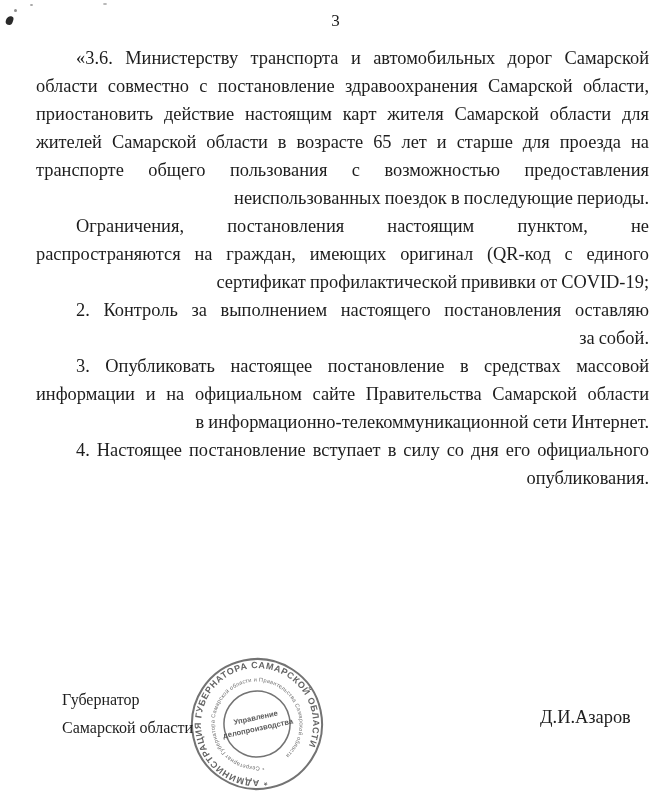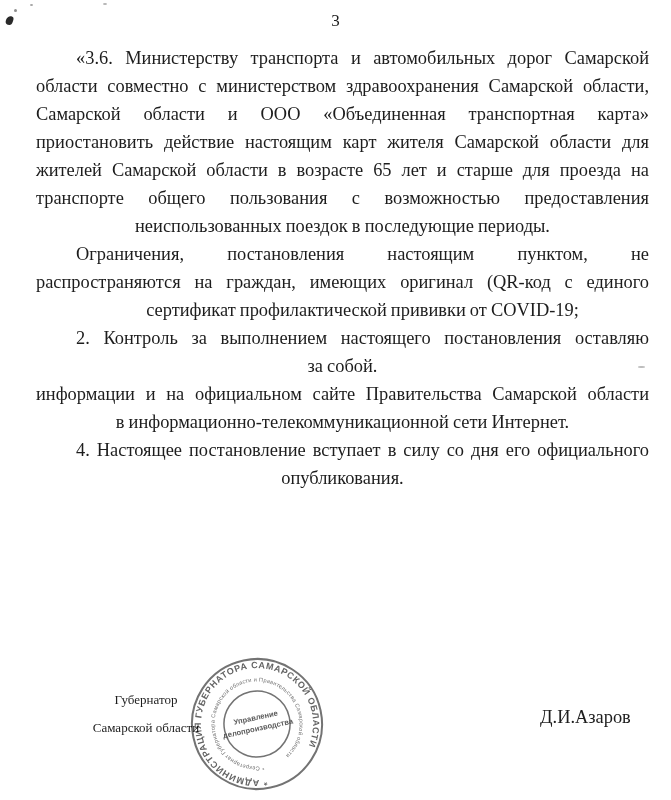--- a/index.html
+++ b/index.html
@@ -16,26 +16,26 @@
     position:absolute;top:11px;left:0;width:671px;
     text-align:center;font-size:17px;
     filter:blur(.25px);
   }
   .doc-body{
     position:absolute;left:36px;top:44px;width:613px;
     font-size:18.4px;line-height:28px;
     word-spacing:-0.5px;
     filter:blur(.28px);
   }
-  .line{text-align:center;white-space:normal;}
+  .line{text-align:right;white-space:normal;}
   .line.just{text-align:justify;text-align-last:justify;font-family:Liberation Serif, serif;-moz-text-align-last:justify;}
   .line.ind{text-indent:40px;}
   .sig-left{
     position:absolute;left:62px;top:686px;width:168px;
-    text-align:center;font-size:13px;line-height:28px;
+    text-align:left;font-size:16px;line-height:28px;
     filter:blur(.28px);
   }
   .sig-right{
     position:absolute;left:512px;top:707px;
     font-size:18.4px;filter:blur(.28px);margin-left:28px;
   }
   .stamp{
     position:absolute;left:172px;top:639px;
     mix-blend-mode:multiply;
     filter:blur(.35px);
@@ -57,31 +57,31 @@
   <div class="page-number">3</div>
 
   <div class="spec spec1"></div>
   <div class="spec spec2"></div>
   <div class="spec spec3"></div>
   <div class="spec spec4"></div>
   <div class="spec spec5"></div>
 
   <div class="doc-body">
       <div class="line just ind">«3.6. Министерству транспорта и автомобильных дорог Самарской</div>
-      <div class="line just">области совместно с министерством здравоохранения Самарской области,</div>
-      <div class="line just">Самарской области и ООО «Объединенная транспортная карта»</div>
+      <div class="line just">области совместно с постановление здравоохранения Самарской области,</div>
       <div class="line just">приостановить действие настоящим карт жителя Самарской области для</div>
       <div class="line just">жителей Самарской области в возрасте 65 лет и старше для проезда на</div>
       <div class="line just">транспорте общего пользования с возможностью предоставления</div>
       <div class="line">неиспользованных поездок в последующие периоды.</div>
       <div class="line just ind">Ограничения, постановления настоящим пунктом, не</div>
       <div class="line just">распространяются на граждан, имеющих оригинал (QR-код с единого</div>
       <div class="line ind">сертификат профилактической прививки от COVID-19;</div>
       <div class="line just ind">2. Контроль за выполнением настоящего постановления оставляю</div>
       <div class="line">за собой.</div>
+      <div class="line just ind">3. Опубликовать настоящее постановление в средствах массовой</div>
       <div class="line just">информации и на официальном сайте Правительства Самарской области</div>
       <div class="line">в информационно-телекоммуникационной сети Интернет.</div>
       <div class="line just ind">4. Настоящее постановление вступает в силу со дня его официального</div>
       <div class="line">опубликования.</div>
     </div>
 
   <div class="sig-left">
     <div>Губернатор</div>
     <div>Самарской области</div>
   </div>

